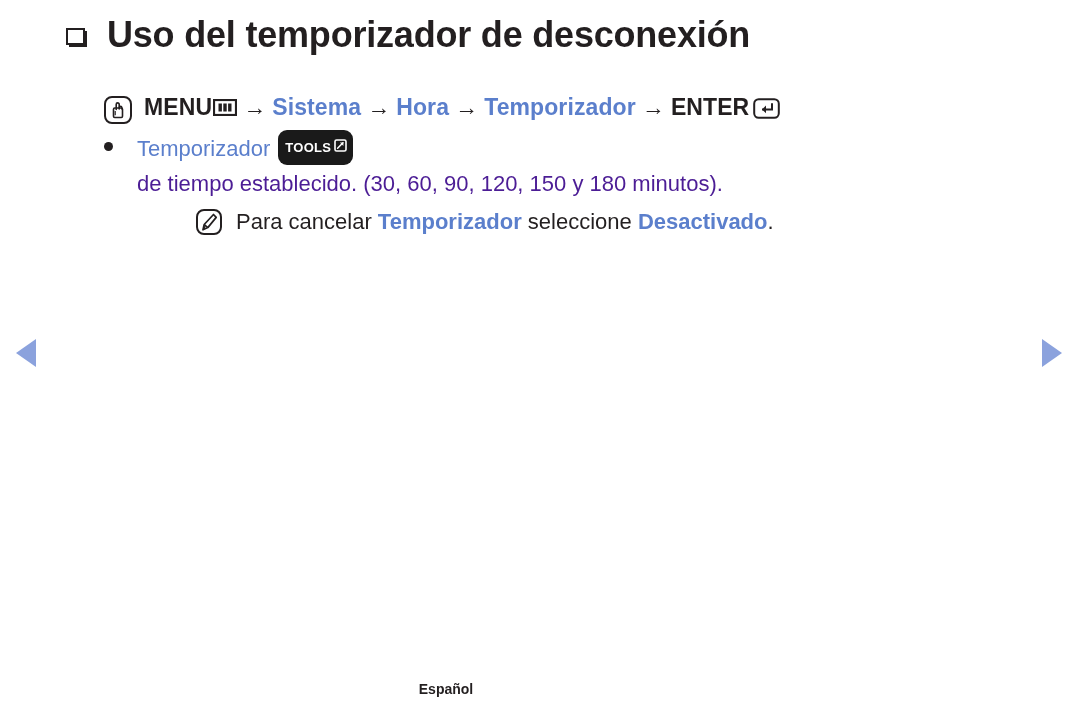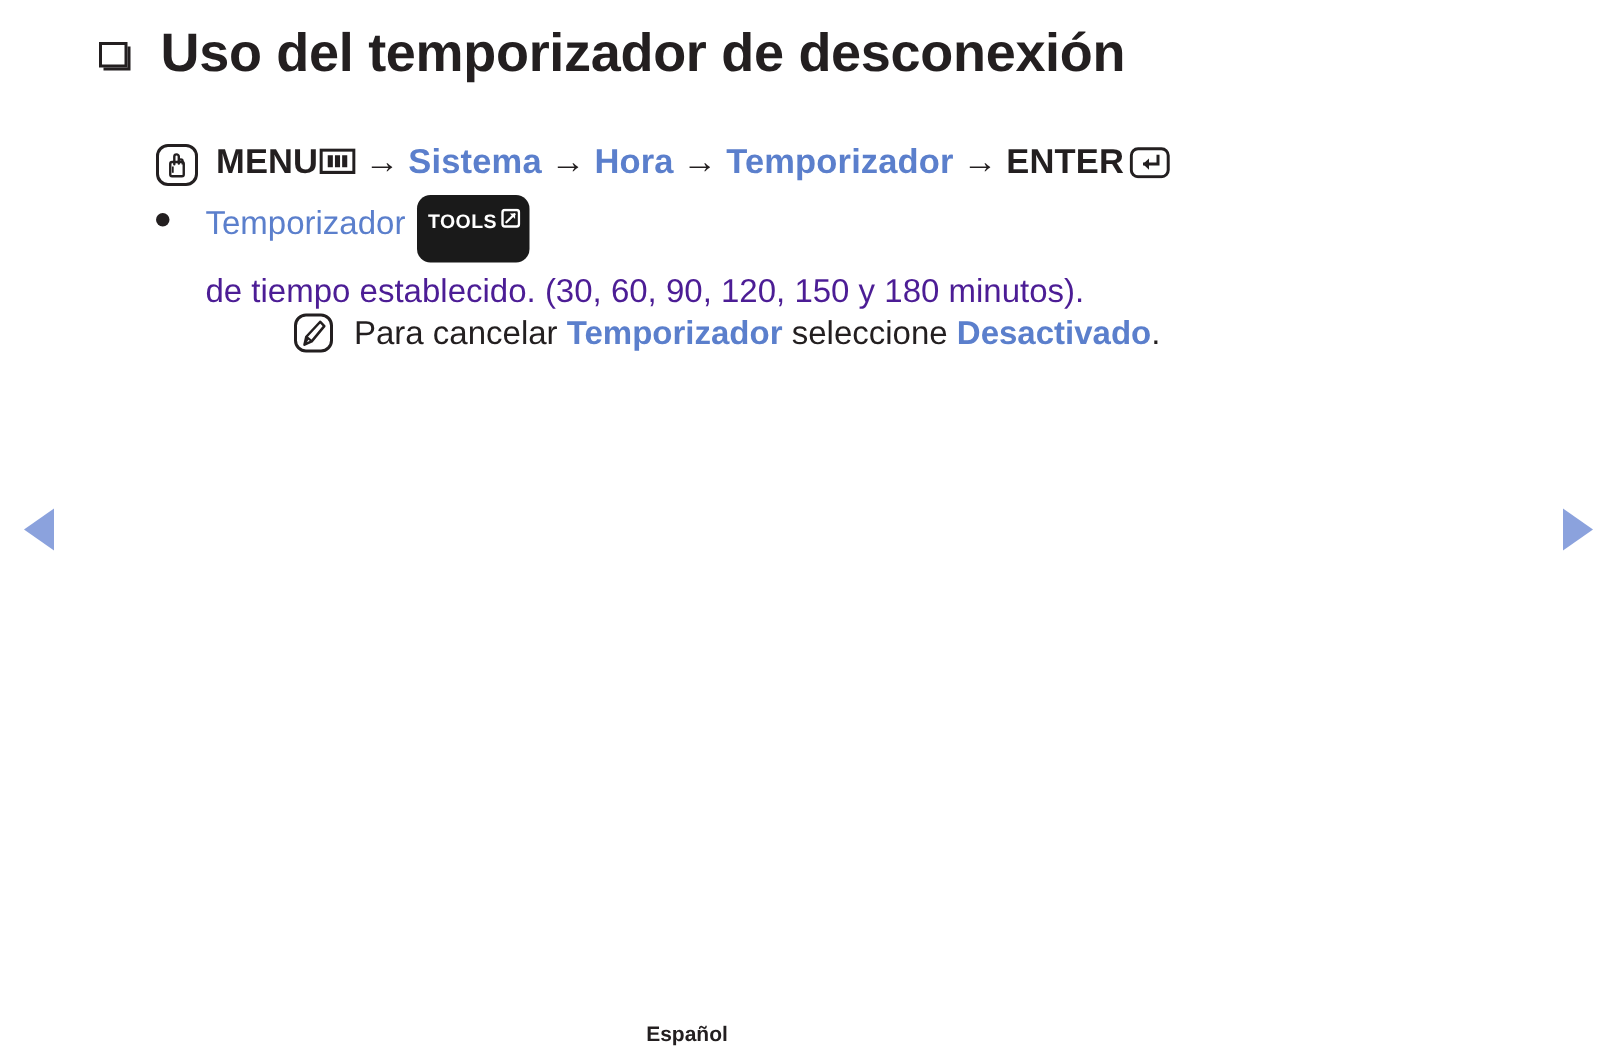--- a/index.html
+++ b/index.html
@@ -136,21 +136,21 @@
   .blue-term {
     color: #5b7fcc;
     font-weight: normal;
   }
   .tools-badge {
     display: inline-flex;
     align-items: center;
     background: #1a1a1a;
     color: #ffffff;
     border-radius: 9px;
-    padding: 1px 6px 10px 7px;
+    padding: 1px 6px 0 7px;
     font-size: 13px;
     font-weight: bold;
     letter-spacing: 0.3px;
     margin: 0 4px 0 8px;
     vertical-align: 2px;
     position: relative;
     top: -2px;
   }
   .tools-badge .tools-glyph {
     margin-left: 3px;
@@ -212,21 +212,21 @@
   .nav-right {
     left: 1042px;
     border-top: 14px solid transparent;
     border-bottom: 14px solid transparent;
     border-left: 20px solid #8ba2dd;
   }
 
   
   .footer {
     position: absolute;
-    left: 12px;
+    left: 0;
     top: 681px;
     width: 892px;
     text-align: center;
     font-size: 14px;
     font-weight: bold;
     color: #231f20;
   }
 </style>
 </head>
 <body>

